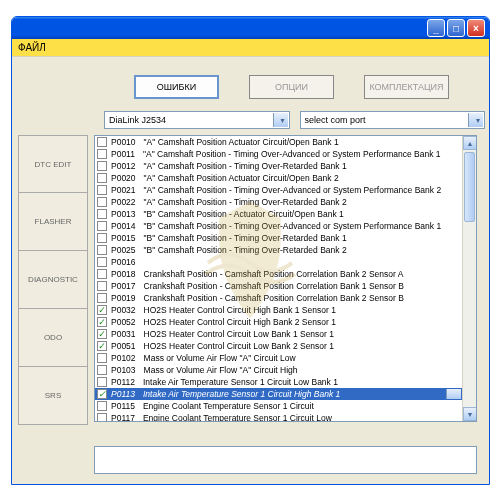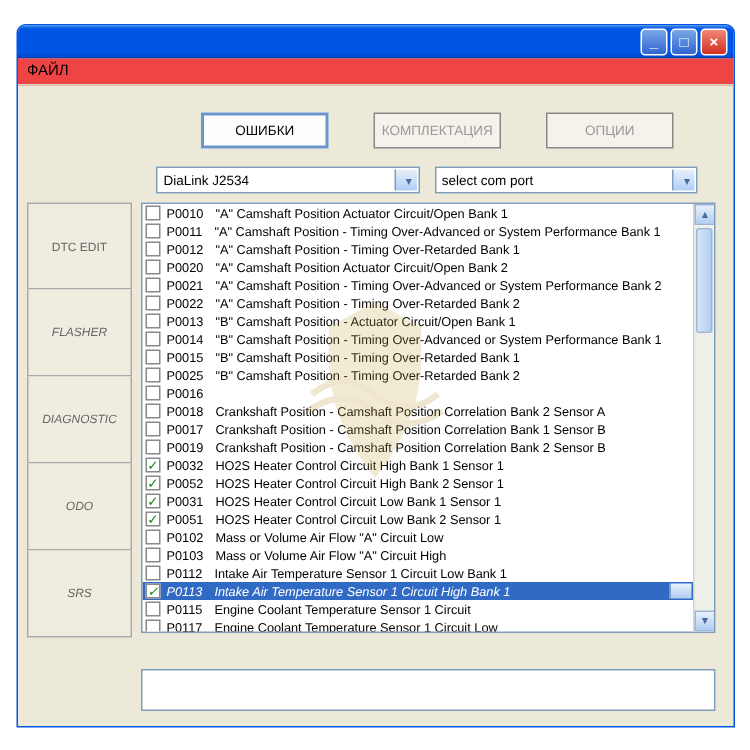--- a/index.html
+++ b/index.html
@@ -21,40 +21,40 @@
   .winbtn {
     width: 18px; height: 18px; margin-left: 2px;
     border: 1px solid #fff; border-radius: 3px;
     display: flex; align-items: center; justify-content: center;
     font-size: 10px; color: #fff; font-weight: bold;
     background: linear-gradient(to bottom, #7ba7e8, #2f65d0);
   }
   .winbtn.close { background: linear-gradient(to bottom, #f08878, #d03020); }
   
   .menubar {
-    height: 18px; background: #ef4444; display: flex; align-items: center;
+    height: 18px; background: #fde047; display: flex; align-items: center;
     padding-left: 6px; font-size: 10px; border-bottom: 1px solid #d6d3c6;
   }
   .menubar span { cursor: default; }
   
   .toprow {
     height: 50px; display: flex; align-items: flex-end; justify-content: center;
     gap: 30px; padding: 0 10px 8px 92px;
   }
   .bigbtn {
     width: 85px; height: 24px; font-size: 9px;
     border: 1px solid #888; background: #f4f2ea;
     display: flex; align-items: center; justify-content: center;
     cursor: default;
   }
   .bigbtn.active { border: 2px solid #6a96d0; background: #fdfdfd; }
   .bigbtn.dim { color: #999; }
   
   .selrow {
-    display: flex; gap: 10px; padding: 4px 24px 6px 92px;
+    display: flex; gap: 10px; padding: 4px 4px 6px 92px;
   }
   .sel {
     flex: 1; height: 18px; font-size: 9px; border: 1px solid #7f9db9;
     background: #fff; display: flex; align-items: center; padding: 0 4px;
     position: relative;
   }
   .sel::after {
     content: ""; position: absolute; right: 1px; top: 1px; width: 14px; bottom: 1px;
     background: linear-gradient(to bottom, #e8f0fb, #b0cdf4);
     border-left: 1px solid #7f9db9;
@@ -62,21 +62,21 @@
   .sel .arrow { position: absolute; right: 4px; top: 4px; font-size: 8px; color: #4a6a9e; z-index: 1; }
   
   .content { flex: 1; display: flex; padding: 0 12px 10px 6px; gap: 6px; min-height: 0; }
   
   .sidebar { width: 70px; display: flex; flex-direction: column; gap: 0; }
   .sidebtn {
     height: 58px; border: 1px solid #aaa; background: #f0ede0;
     display: flex; align-items: center; justify-content: center;
     font-size: 8px; color: #666; cursor: default;
   }
-  .sidebtn + .sidebtn { border-top: none; font-style: italic; }
+  .sidebtn + .sidebtn { border-top: none; }
   
   .main { flex: 1; display: flex; flex-direction: column; gap: 24px; min-height: 0; }
   
   .listbox {
     flex: 1; border: 1px solid #7f9db9; background: #fff;
     overflow: hidden; position: relative; min-height: 0;
   }
   .listinner { position: absolute; inset: 0 14px 0 0; overflow: hidden; }
   .scrollbar {
     position: absolute; right: 0; top: 0; bottom: 0; width: 14px;
@@ -138,22 +138,22 @@
         <span>×</span>
       </div>
   </div>
 
   <div class="menubar">
     <span>ФАЙЛ</span>
   </div>
 
   <div class="toprow">
     <div class="bigbtn active">ОШИБКИ</div>
+    <div class="bigbtn dim">ОПЦИИ</div>
     <div class="bigbtn dim">КОМПЛЕКТАЦИЯ</div>
-    <div class="bigbtn dim">ОПЦИИ</div>
   </div>
 
   <div class="selrow">
     <div class="sel">
       <span>DiaLink J2534</span>
       <span class="arrow">▾</span>
     </div>
     <div class="sel">
       <span>select com port</span>
       <span class="arrow">▾</span>

